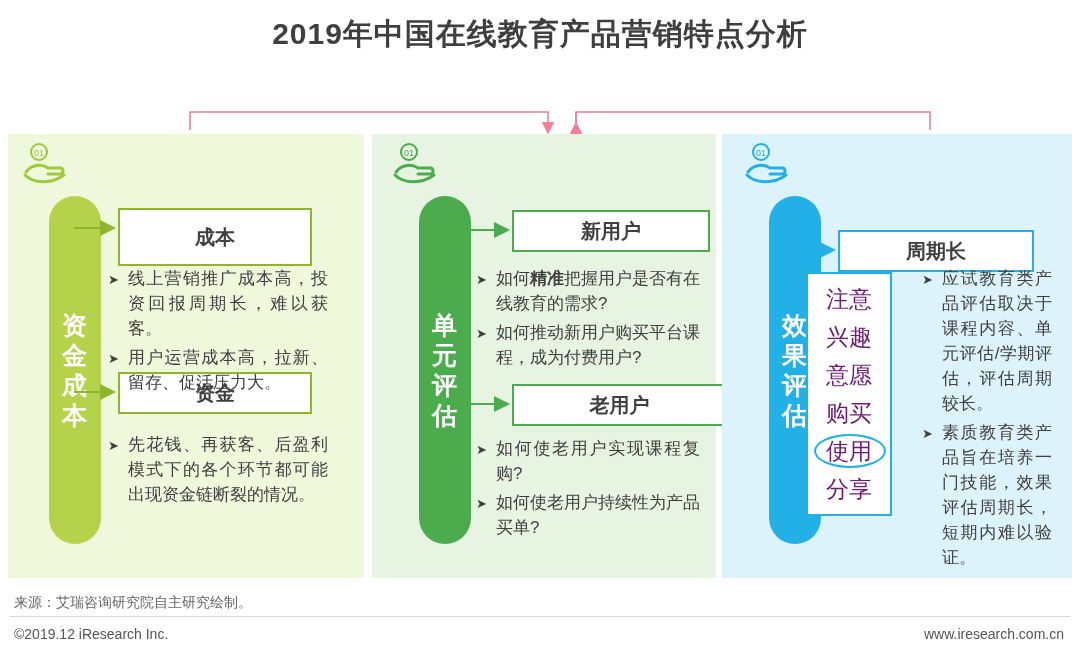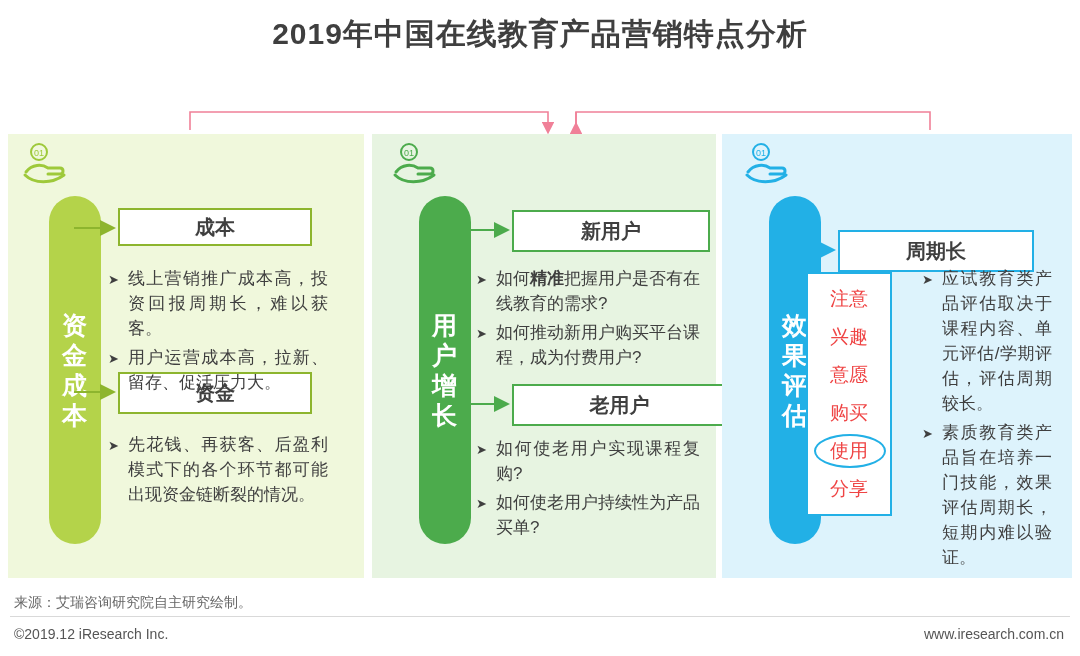--- a/index.html
+++ b/index.html
@@ -80,21 +80,21 @@
     font-weight: bold;
     color: #3f3f3f;
     display: flex;
     align-items: center;
     justify-content: center;
   }
   .hbox.green   { border: 2px solid #4cab4c; }
   .hbox.olive   { border: 2px solid #8db52e; }
   .hbox.blue    { border: 2px solid #22b0e6; }
 
-  #box-cost    { left: 118px; top: 208px; width: 194px; height: 38px; }
+  #box-cost    { left: 118px; top: 208px; width: 194px; height: 58px; }
   #box-fund    { left: 118px; top: 372px; width: 194px; height: 42px; }
   #box-newuser { left: 512px; top: 210px; width: 198px; height: 42px; }
   #box-olduser { left: 512px; top: 384px; width: 215px; height: 42px; }
   #box-cycle   { left: 838px; top: 230px; width: 196px; height: 42px; }
 
   
   .bullets {
     position: absolute;
     font-size: 17px;
     line-height: 25px;
@@ -138,22 +138,22 @@
     height: 244px;
     box-sizing: border-box;
     border: 2px solid #22b0e6;
     background: #ffffff;
     padding-top: 6px;
   }
   #funnel .fitem {
     height: 38px;
     line-height: 38px;
     text-align: center;
-    font-size: 19px;
-    color: #ef4444;
+    font-size: 23px;
+    color: #701a75;
     position: relative;
   }
   #funnel .fitem.highlight::after {
     content: "";
     position: absolute;
     left: 6px;
     top: 2px;
     width: 72px;
     height: 34px;
     border: 2px solid #22b0e6;
@@ -234,21 +234,21 @@
 </div>
 
 <div class="panel" id="panel-user"></div>
 <svg class="hand-icon" style="left:392px;top:142px;" viewBox="0 0 46 44">
   <ellipse cx="17" cy="10" rx="8" ry="8" fill="none" stroke="#4cab4c" stroke-width="2"></ellipse>
   <text x="17" y="14" font-size="9" fill="#4cab4c" text-anchor="middle" font-family="Liberation Sans, sans-serif">01</text>
   <path d="M4 30 C10 22 20 22 26 26 L38 26 C42 26 42 32 38 32 L26 32" fill="none" stroke="#4cab4c" stroke-width="3" stroke-linecap="round"></path>
   <path d="M3 33 C12 42 30 42 42 33" fill="none" stroke="#4cab4c" stroke-width="3" stroke-linecap="round"></path>
 </svg>
 <div class="vpill" id="vpill-user">
-  <span>用户增长</span>
+  <span>单元评估</span>
 </div>
 <div class="hbox green" id="box-newuser">
   <span>新用户</span>
 </div>
 <div class="hbox green" id="box-olduser">
   <span>老用户</span>
 </div>
 <div class="bullets" id="bul-newuser">
   <ul>
     <li id="li-emph">如何<span class="bold-em">精准</span>把握用户是否有在线教育的需求?</li>

